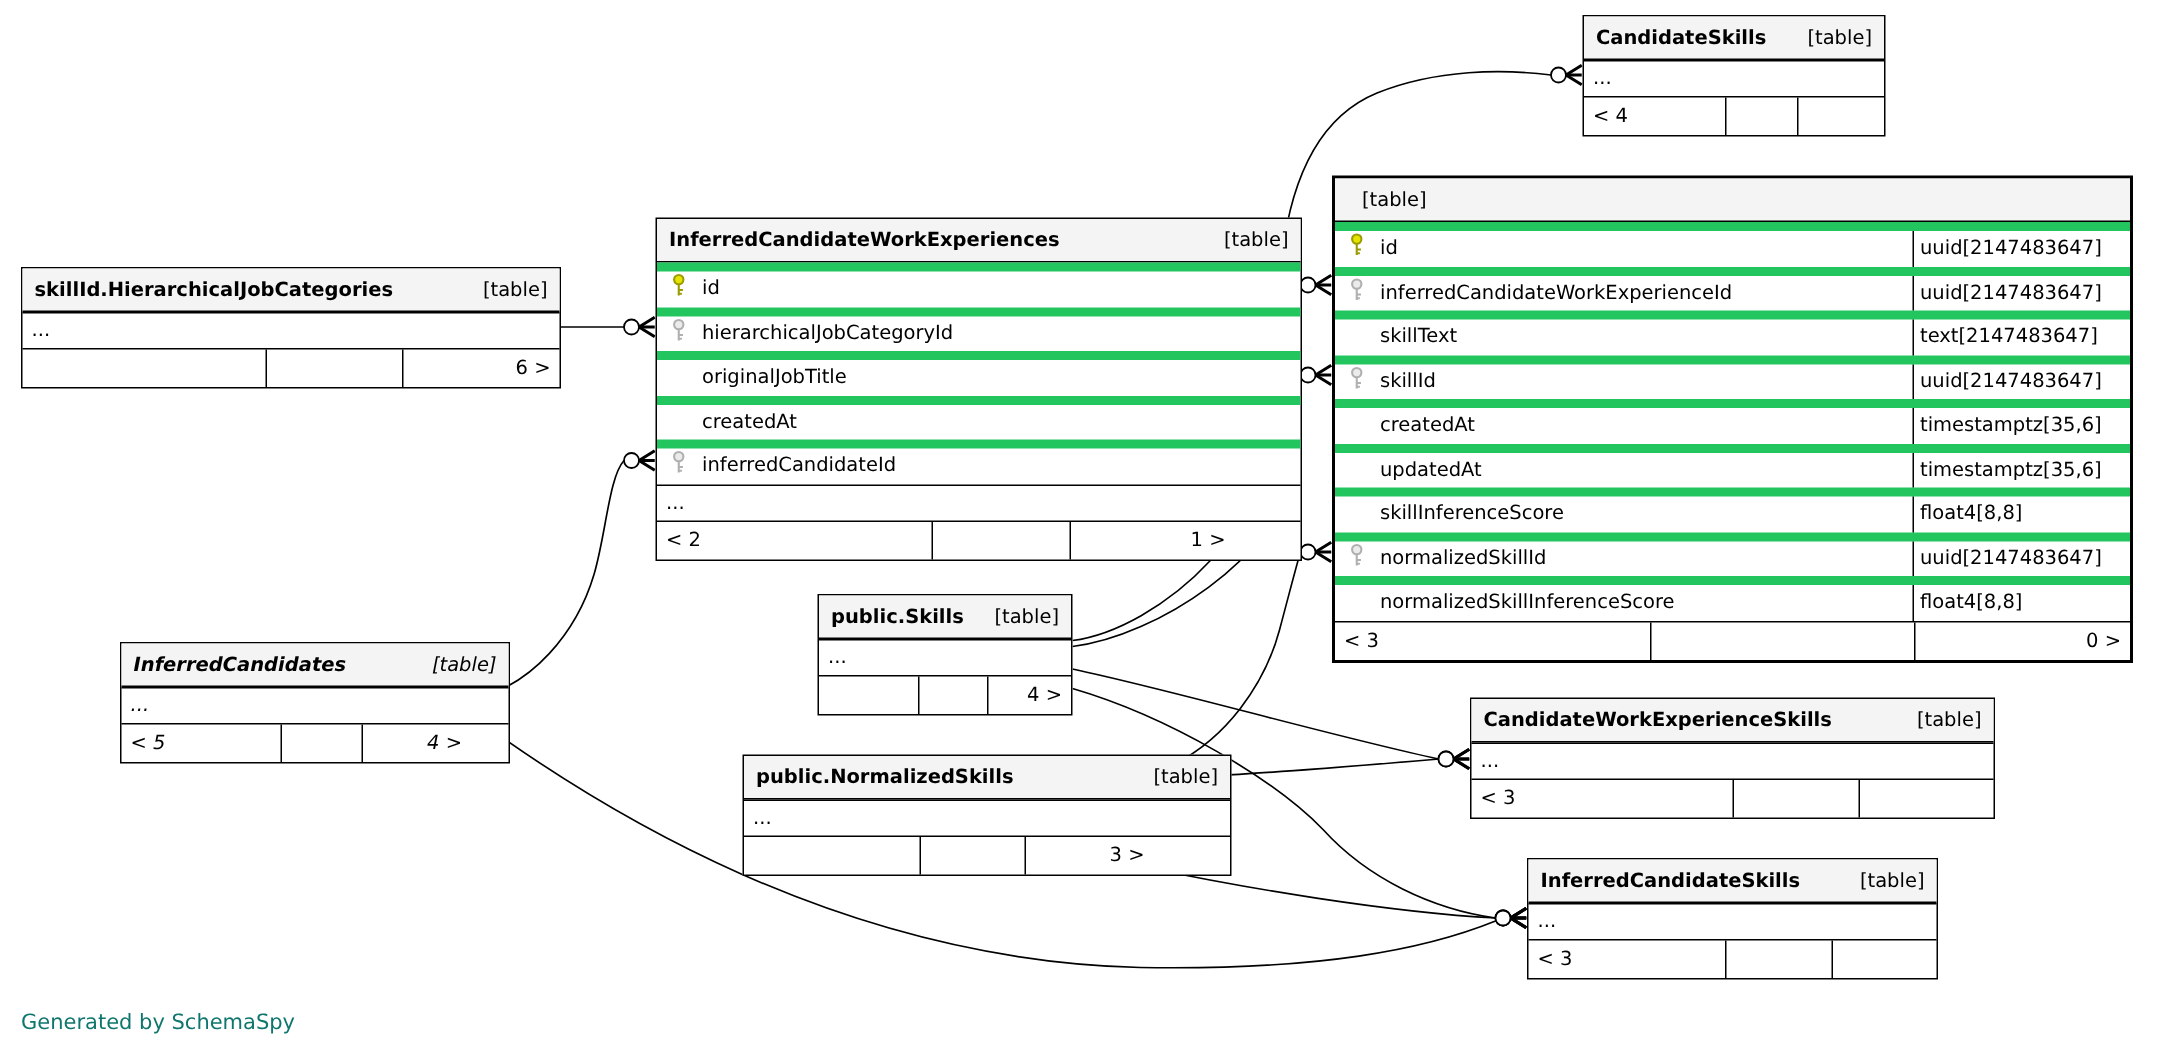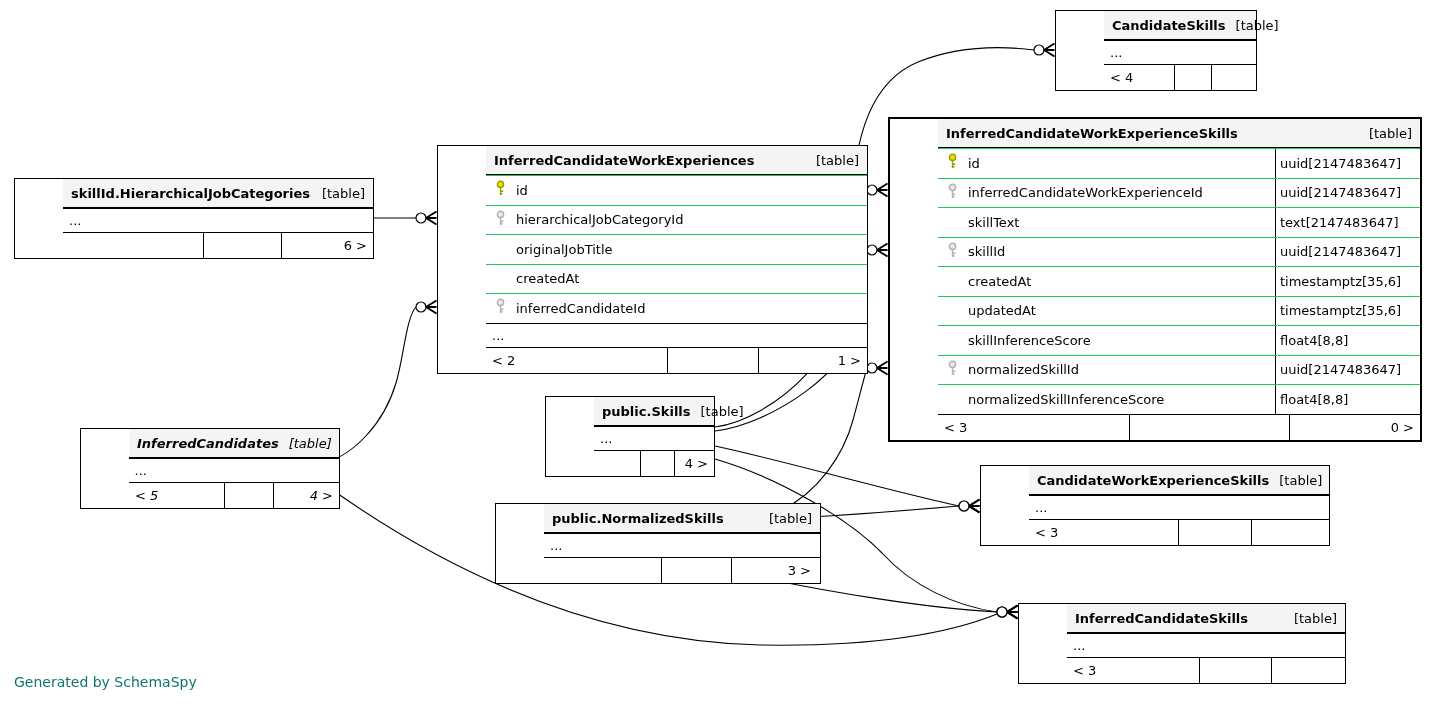--- a/index.html
+++ b/index.html
@@ -1,25 +1,25 @@
 <!DOCTYPE html>
 <html><head>
 <meta charset="utf-8">
 <style>
   html,body{margin:0;padding:0;background:#ffffff;width:1440px;height:704px;overflow:hidden;
     font-family:"DejaVu Sans","Liberation Sans",sans-serif;}
   #canvas{position:relative;width:1440px;height:704px;background:#ffffff;}
   #edges{position:absolute;left:0;top:0;width:1440px;height:704px;}
-  .tbl{position:absolute;background:#ffffff;border:1px solid #000;box-sizing:border-box;font-size:13px;color:#000;padding-left:48px;}
+  .tbl{position:absolute;background:#ffffff;border:1px solid #000;box-sizing:border-box;font-size:13px;color:#000;}
   .tbl.focal{border:2.5px solid #000;}
   .hdr{display:flex;align-items:center;justify-content:space-between;height:29px;background:#f4f4f4;
     border-bottom:1px solid #000;padding:0 8px;box-sizing:border-box;}
   .hdr .tname{font-weight:bold;font-size:13px;white-space:nowrap;}
   .hdr .ttag{font-size:13px;color:#000;white-space:nowrap;margin-left:10px;}
-  .crow{display:flex;align-items:center;height:29.5px;border-top:1px solid #22c55e;box-sizing:border-box;}
+  .crow{display:flex;align-items:center;height:29.5px;border-top:6px solid #22c55e;box-sizing:border-box;}
   .crow:first-of-type{border-top:none;}
   .keycell{width:30px;padding-left:9px;box-sizing:border-box;display:flex;align-items:center;flex:none;}
   .cname{flex:1;white-space:nowrap;overflow:hidden;}
   .ctype{flex:none;border-left:1px solid #000;height:100%;display:flex;align-items:center;
     padding-left:4px;box-sizing:border-box;white-space:nowrap;}
   .erow{display:flex;align-items:center;height:24px;border-top:1px solid #000;padding-left:6px;box-sizing:border-box;}
   .brow{display:flex;height:26px;border-top:1px solid #000;box-sizing:border-box;}
   .bcell{height:100%;display:flex;align-items:center;box-sizing:border-box;padding:0 6px;white-space:nowrap;}
   .bcell + .bcell{border-left:1px solid #000;}
   .bcell.r{justify-content:flex-end;}
@@ -174,21 +174,20 @@
       </div>
       <div class="erow">...</div>
       <div class="brow">
         <div class="bcell" style="width: 183px;">&lt; 2</div>
         <div class="bcell" style="width: 92px;"></div>
         <div class="bcell r" style="width: 110px;">1 &gt;</div>
       </div>
     </div>
     <div class="tbl focal" style="left: 888px; top: 117px; width: 534px;">
       <div class="hdr">
-        <span class="tname">InferredCandidateWorkExperienceSkills</span>
         <span class="ttag">[table]</span>
       </div>
       <div class="crow">
         <span class="keycell">
           <span><svg width="11" height="17" viewBox="0 0 11 17">
               <circle cx="5.5" cy="4.4" r="3.1" fill="#e4e400" stroke="#9c9c00" stroke-width="1.4"></circle>
               <path d="M5.5 7.4 V15 M5.5 11.3 H8.3 M5.5 13.8 H7.6" stroke="#9c9c00" stroke-width="1.4" fill="none"></path>
             </svg></span>
         </span>
         <span class="cname">id</span>
@@ -296,21 +295,21 @@
         <span class="tname">CandidateWorkExperienceSkills</span>
         <span class="ttag">[table]</span>
       </div>
       <div class="erow">...</div>
       <div class="brow">
         <div class="bcell" style="width: 175px;">&lt; 3</div>
         <div class="bcell" style="width: 85px;"></div>
         <div class="bcell" style="width: 90px;"></div>
       </div>
     </div>
-    <div class="tbl" style="left: 1018px; top: 572px; width: 328px; margin-top: 31px;">
+    <div class="tbl" style="left: 1018px; top: 572px; width: 274px;">
       <div class="hdr">
         <span class="tname">InferredCandidateSkills</span>
         <span class="ttag">[table]</span>
       </div>
       <div class="erow">...</div>
       <div class="brow">
         <div class="bcell" style="width: 132px;">&lt; 3</div>
         <div class="bcell" style="width: 72px;"></div>
         <div class="bcell" style="width: 70px;"></div>
       </div>

